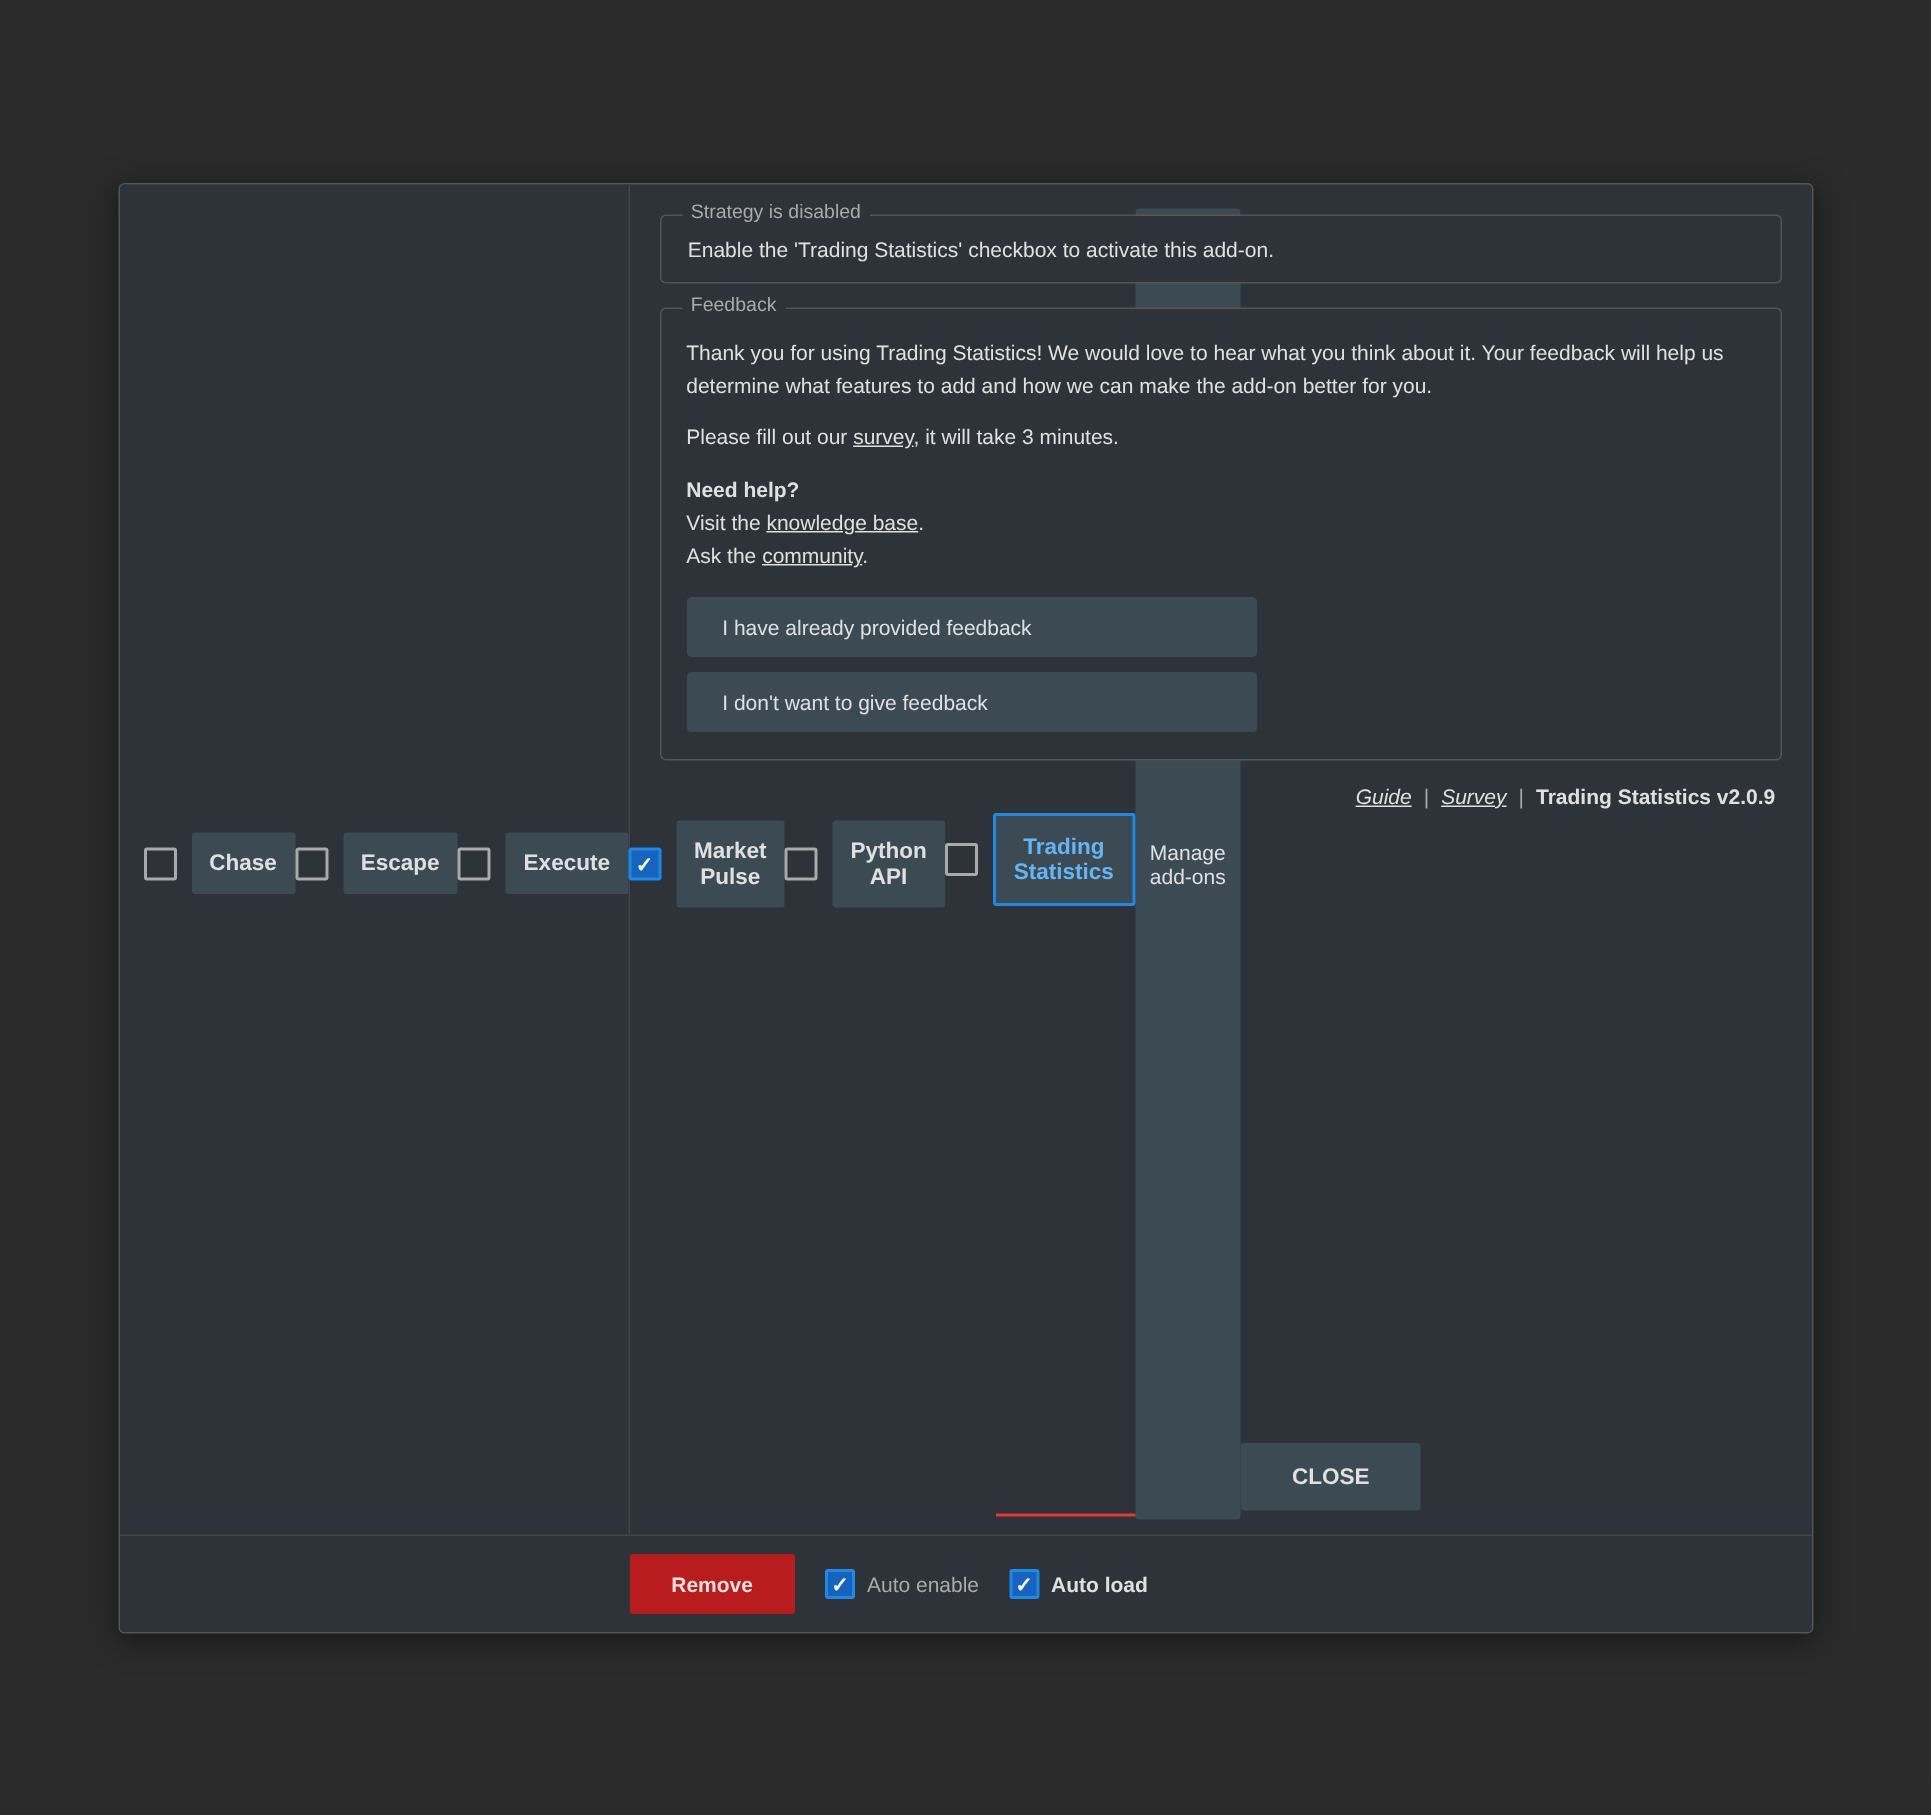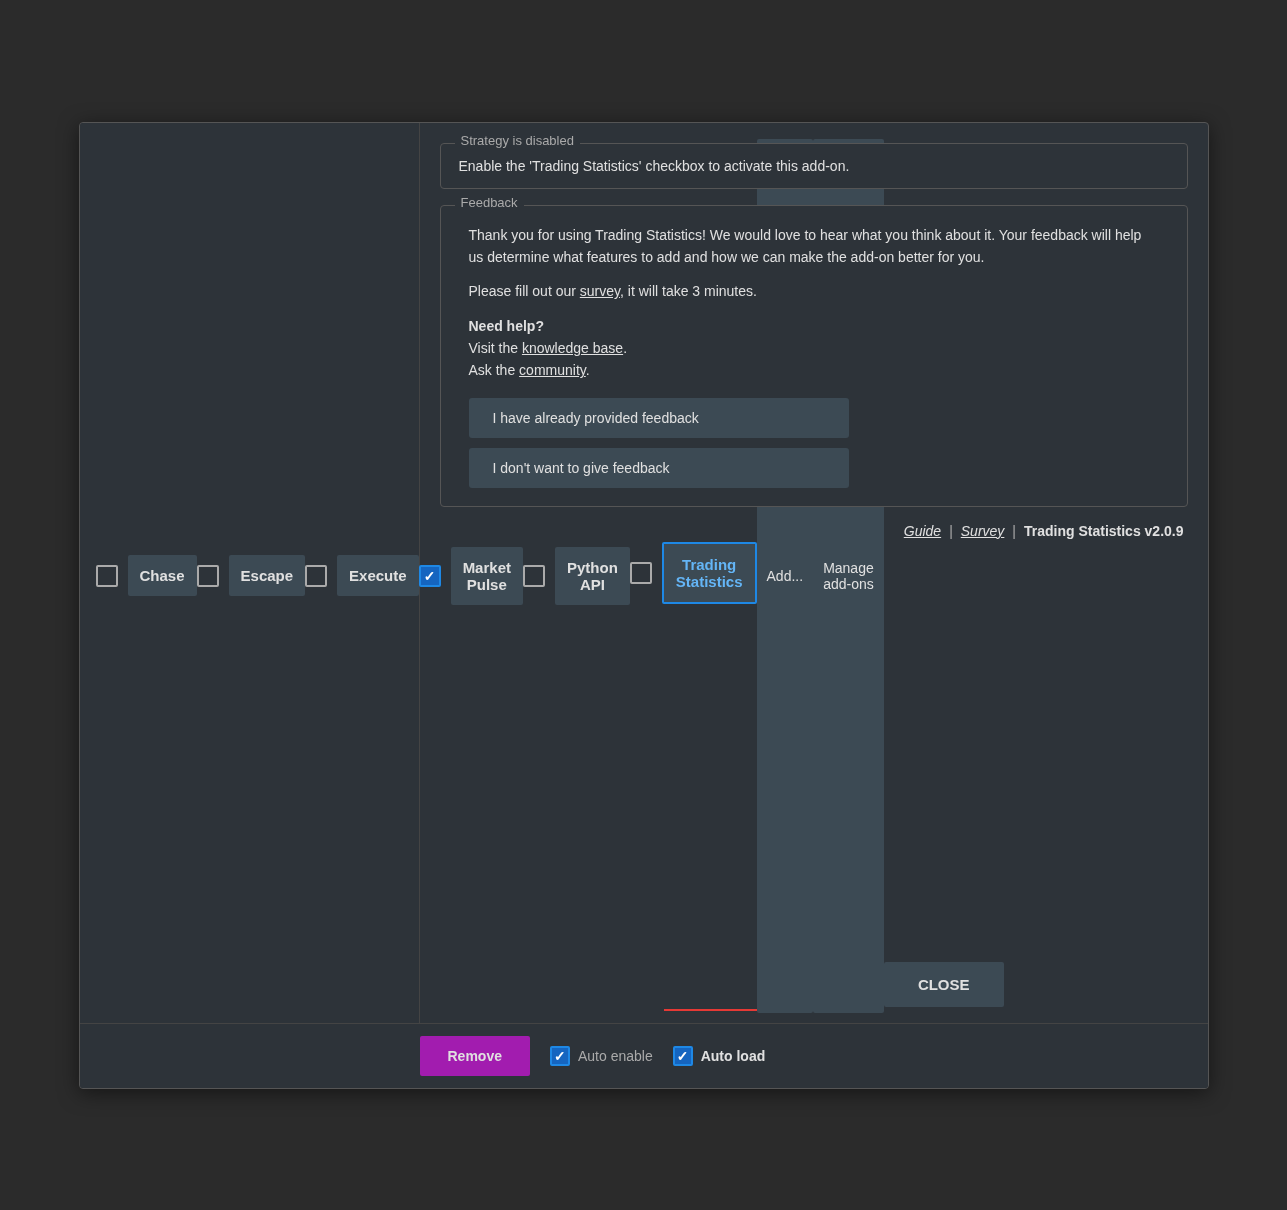--- a/index.html
+++ b/index.html
@@ -184,21 +184,21 @@
       color: #aaa;
       font-size: 13px;
     }
     .strategy-disabled-text {
       color: #e0e0e0;
       font-size: 14px;
     }
     .feedback-box {
       border: 1px solid #555;
       border-radius: 4px;
-      padding: 18px 28px;
+      padding: 18px 17px;
       background: #2d3339;
       position: relative;
     }
     .feedback-body {
       font-size: 14px;
       line-height: 1.6;
       color: #e0e0e0;
     }
     .feedback-body p { margin-bottom: 12px; }
     .feedback-body a {
@@ -245,21 +245,21 @@
     .bottom-bar {
       background: #2d3339;
       border-top: 1px solid #444;
       padding: 12px 20px 12px 340px;
       display: flex;
       align-items: center;
       gap: 20px;
     }
     .remove-btn {
       padding: 12px 28px;
-      background: #a21caf;
+      background: #b91c1c;
       color: #e0e0e0;
       border: none;
       font-size: 14px;
       font-weight: bold;
       cursor: pointer;
       border-radius: 2px;
     }
     .checkbox-label {
       display: flex;
       align-items: center;
@@ -311,21 +311,20 @@
         <div class="checkbox"></div>
         <button class="addon-button">Python API</button>
       </div>
 
       <div class="addon-item has-red-line" style="position:relative; margin-bottom:16px;">
         <div class="checkbox"></div>
         <button class="addon-button selected">Trading Statistics</button>
         <div class="red-underline"></div>
       </div>
 
-      <button class="util-button">Add...</button>
       <button class="util-button">Manage add-ons</button>
 
       <div class="spacer" style="flex:1;"></div>
       <div class="left-bottom">
         <button class="close-btn">CLOSE</button>
       </div>
     </div>
 
     <div class="right-panel">
 

